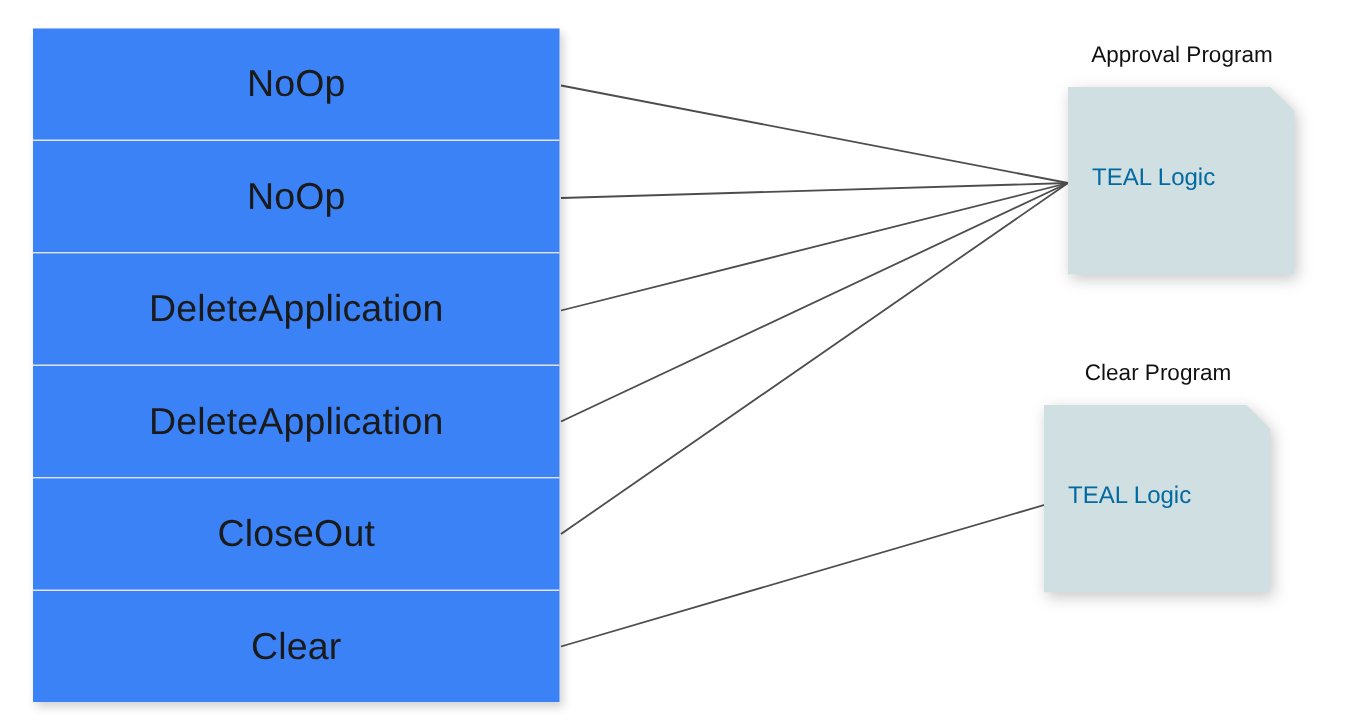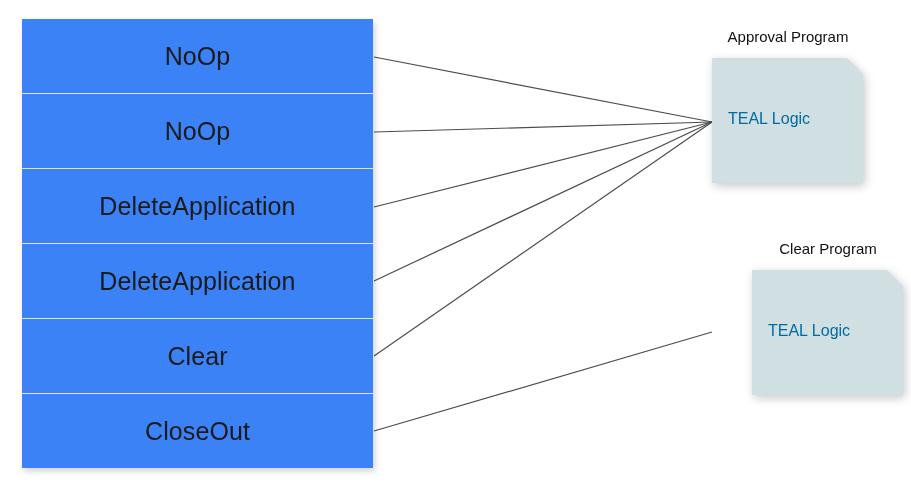--- a/index.html
+++ b/index.html
@@ -98,21 +98,21 @@
     left: 712px;
     top: 28px;
     width: 152px;
     height: 158px;
   }
   #approval-group .program-title { top: 0px; }
   #approval-group .program-doc { top: 30px; }
   #approval-group .program-doc-label { top: 82px; }
 
   #clear-group {
-    left: 752px;
+    left: 696px;
     top: 240px;
     width: 152px;
     height: 158px;
   }
   #clear-group .program-title { top: 0px; }
   #clear-group .program-doc { top: 30px; }
   #clear-group .program-doc-label { top: 82px; }
 
   
   #connectors {
@@ -151,24 +151,24 @@
     <div class="oncomplete-row">
       <span class="row-label">NoOp</span>
     </div>
     <div class="oncomplete-row">
       <span class="row-label">DeleteApplication</span>
     </div>
     <div class="oncomplete-row">
       <span class="row-label">DeleteApplication</span>
     </div>
     <div class="oncomplete-row">
-      <span class="row-label">Clear</span>
+      <span class="row-label">CloseOut</span>
     </div>
     <div class="oncomplete-row">
-      <span class="row-label">CloseOut</span>
+      <span class="row-label">Clear</span>
     </div>
   </div>
 
   <div class="program-group" id="approval-group">
     <div class="program-title">Approval Program</div>
     <div class="program-doc">
       <svg class="doc-shape" viewBox="0 0 151 125" width="151" height="125" xmlns="http://www.w3.org/2000/svg" preserveAspectRatio="none">
         <path d="M0,0 L135,0 L151,16 L151,125 L0,125 Z" fill="#cfdfe2"></path>
       </svg>
     </div>

